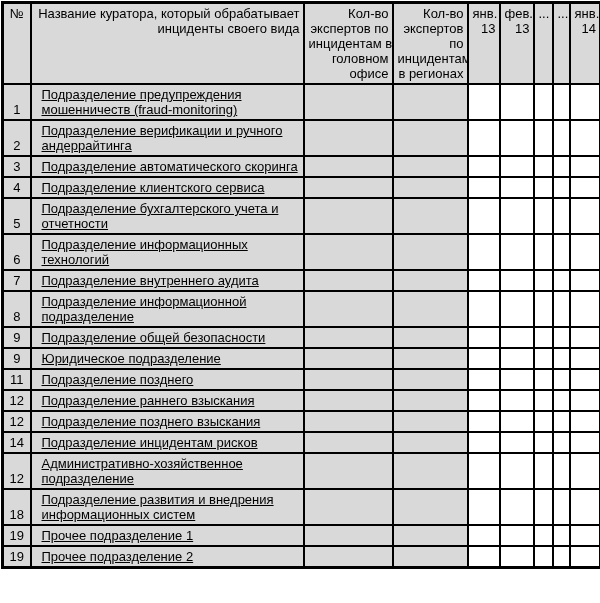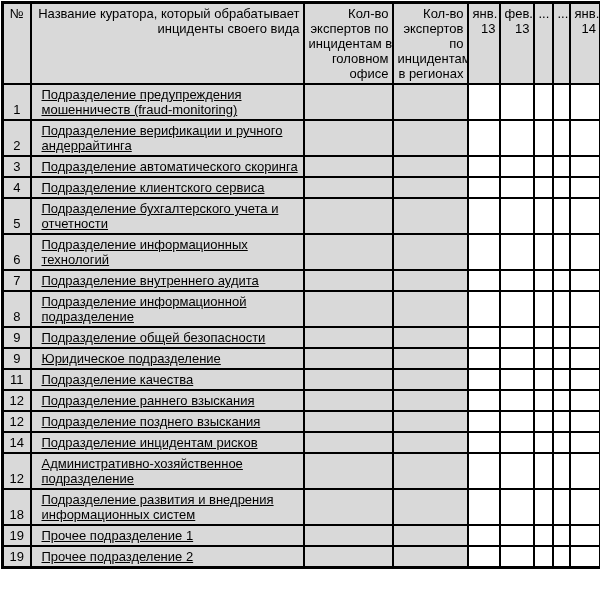--- a/index.html
+++ b/index.html
@@ -208,21 +208,21 @@
           <td class="cell-label"></td>
           <td class="cell-label"></td>
           <td class="cell-data"></td>
           <td class="cell-data"></td>
           <td class="cell-data"></td>
           <td class="cell-data"></td>
           <td class="cell-data"></td>
         </tr>
         <tr class="single">
           <td class="cell-label cell-num">11</td>
-          <td class="cell-label cell-name">Подразделение качества</td>
+          <td class="cell-label cell-name">Подразделение позднего</td>
           <td class="cell-label"></td>
           <td class="cell-label"></td>
           <td class="cell-data"></td>
           <td class="cell-data"></td>
           <td class="cell-data"></td>
           <td class="cell-data"></td>
           <td class="cell-data"></td>
         </tr>
         <tr class="single">
           <td class="cell-label cell-num">12</td>

